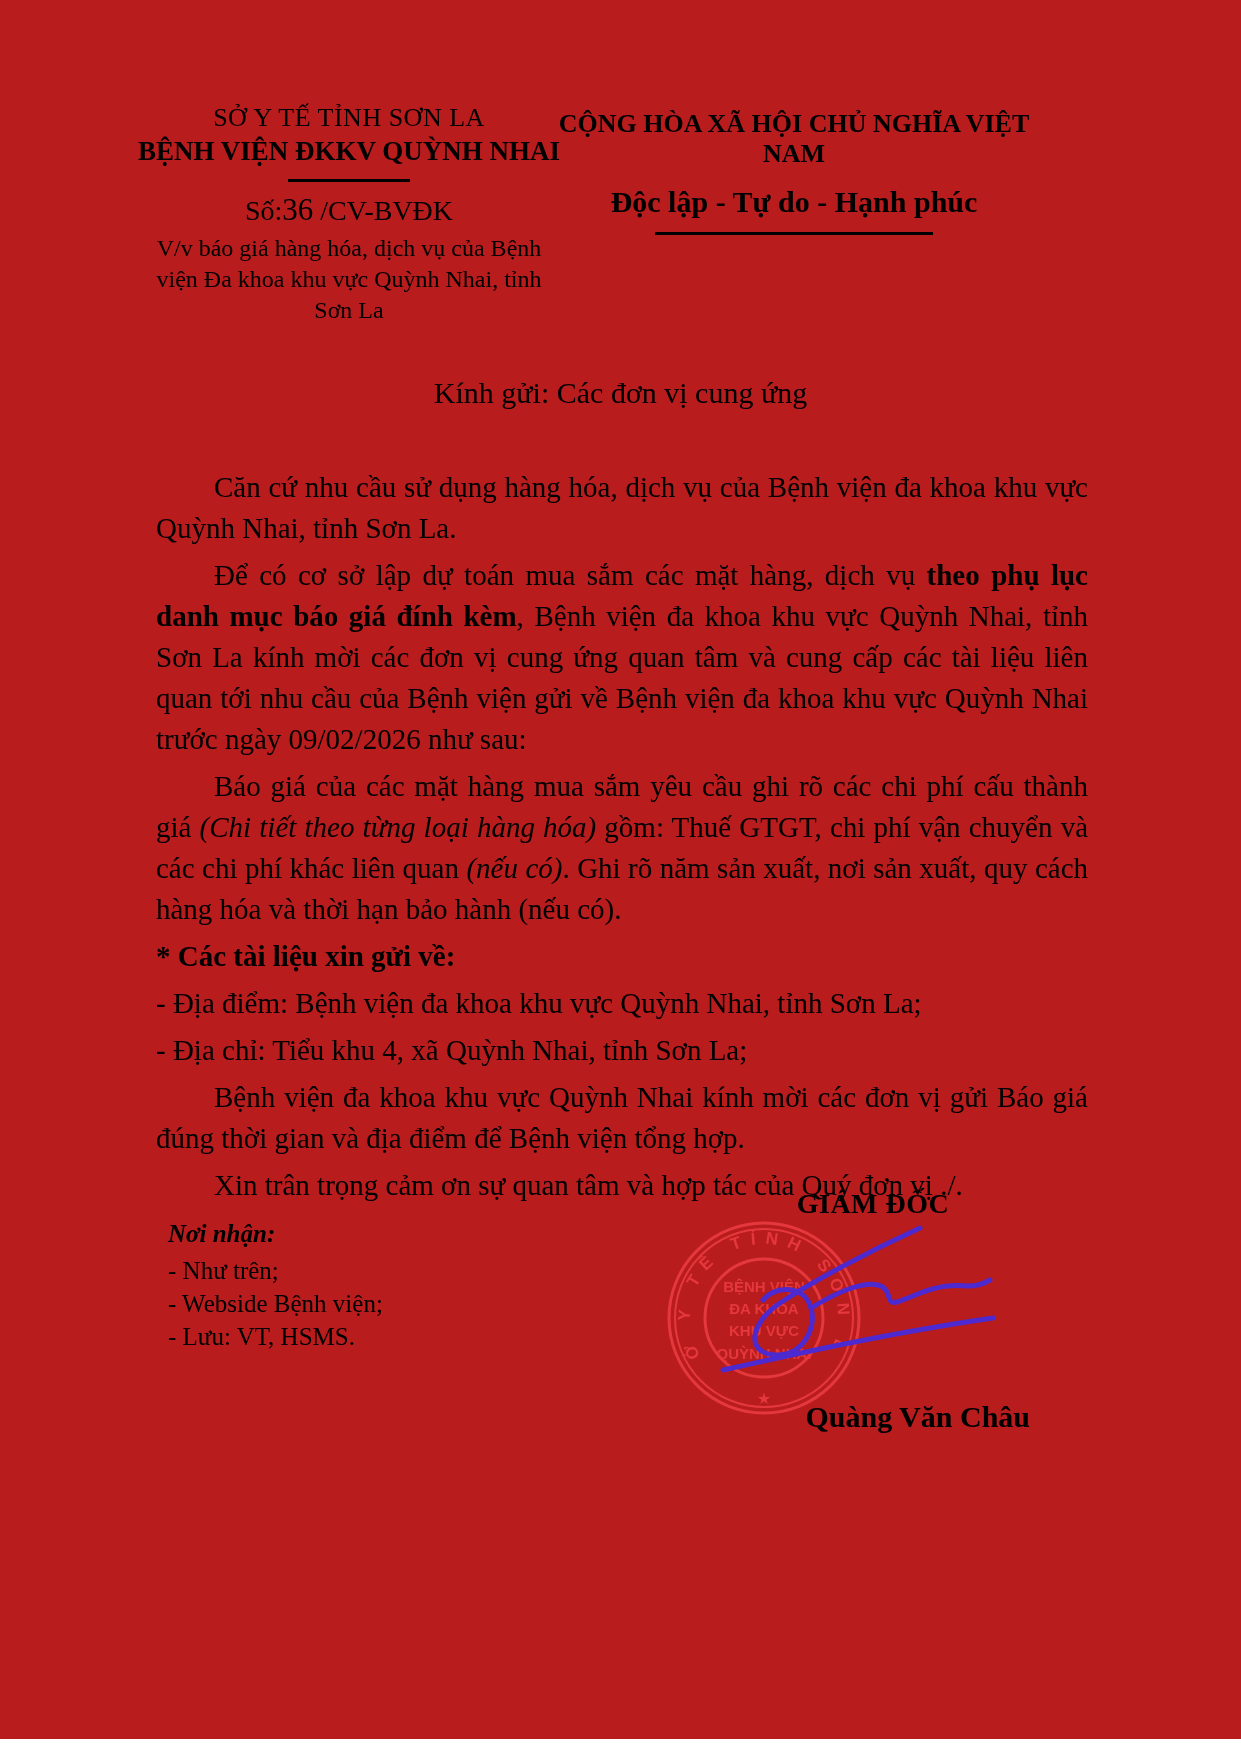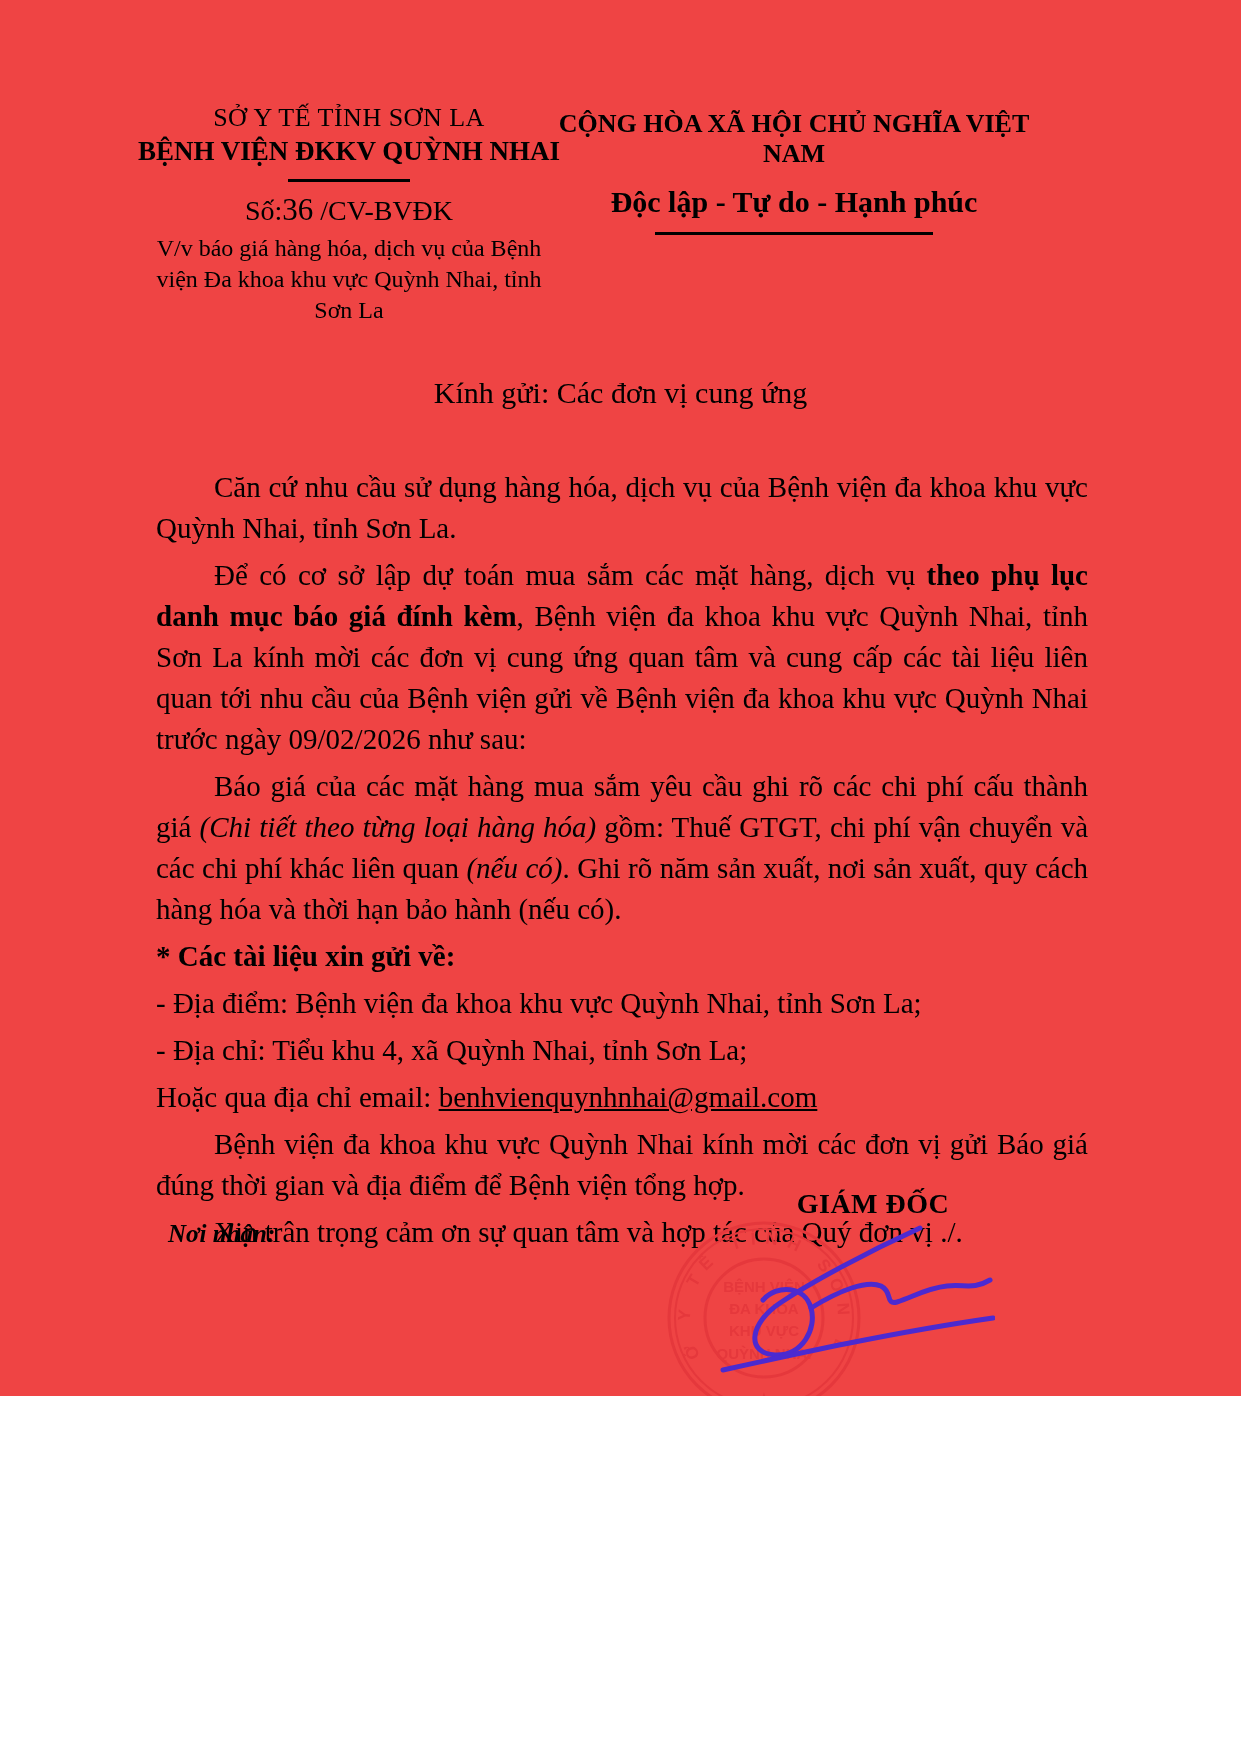--- a/index.html
+++ b/index.html
@@ -1,19 +1,19 @@
 <!DOCTYPE html>
 <html lang="vi"><head>
 <meta charset="utf-8">
 <style>
   html,body{margin:0;padding:0;background:#ffffff;}
   .page{
     position:relative;
-    width:1241px;height:1396px;
-    background:#ef4444;
+    width:1241px;height:1739px;
+    background:#b91c1c;
     font-family:"Liberation Serif", serif;
     color:#000;
     overflow:hidden;
   }
   
   .hdr-left{position:absolute;left:118px;top:103px;width:462px;text-align:center;}
   .hdr-left .org-parent{font-size:26px;letter-spacing:.5px;}
   .hdr-left .org-name{font-size:27px;font-weight:bold;margin-top:3px;}
   .divider-s{width:122px;border-top:3px solid #000;margin:12px auto 10px auto;}
   .doc-no{font-size:28px;}
@@ -64,27 +64,31 @@
 
   <div class="salutation">Kính gửi: Các đơn vị cung ứng</div>
 
   <div class="body">
     <p class="para"><span>Căn cứ nhu cầu sử dụng hàng hóa, dịch vụ của Bệnh viện đa khoa khu vực Quỳnh Nhai, tỉnh Sơn La.</span></p>
     <p class="para"><span>Để có cơ sở lập dự toán mua sắm các mặt hàng, dịch vụ </span><b>theo phụ lục danh mục báo giá đính kèm</b><span>, Bệnh viện đa khoa khu vực Quỳnh Nhai, tỉnh Sơn La kính mời các đơn vị cung ứng quan tâm và cung cấp các tài liệu liên quan tới nhu cầu của Bệnh viện gửi về Bệnh viện đa khoa khu vực Quỳnh Nhai trước ngày 09/02/2026 như sau:</span></p>
     <p class="para"><span>Báo giá của các mặt hàng mua sắm yêu cầu ghi rõ các chi phí cấu thành giá </span><i>(Chi tiết theo từng loại hàng hóa)</i><span> gồm: Thuế GTGT, chi phí vận chuyển và các chi phí khác liên quan </span><i>(nếu có)</i><span>. Ghi rõ năm sản xuất, nơi sản xuất, quy cách hàng hóa và thời hạn bảo hành (nếu có).</span></p>
     <p class="docs-heading">* Các tài liệu xin gửi về:</p>
     <p class="item">- Địa điểm: Bệnh viện đa khoa khu vực Quỳnh Nhai, tỉnh Sơn La;</p>
     <p class="item">- Địa chỉ: Tiểu khu 4, xã Quỳnh Nhai, tỉnh Sơn La;</p>
-    <p class="item"><span>Hoặc qua địa chỉ email: </span><a class="email">benhvienquynhnhai@gmail.com</a></p>
     <p class="para"><span>Bệnh viện đa khoa khu vực Quỳnh Nhai kính mời các đơn vị gửi Báo giá đúng thời gian và địa điểm để Bệnh viện tổng hợp.</span></p>
     <p class="para"><span>Xin trân trọng cảm ơn sự quan tâm và hợp tác của Quý đơn vị ./.</span></p>
   </div>
 
   <div class="recipients">
     <div class="recipients-heading">Nơi nhận:</div>
+    <div class="recipients-list">
+      <div>- Như trên;</div>
+      <div>- Webside Bệnh viện;</div>
+      <div>- Lưu: VT, HSMS.</div>
+    </div>
   </div>
 
   <div class="signer-title">GIÁM ĐỐC</div>
   <div class="signer-name">Quàng Văn Châu</div>
 
   <div class="seal-sig">
     <svg width="420" height="290" viewBox="0 0 420 290" xmlns="http://www.w3.org/2000/svg">
 
       <g stroke="#e5383c" fill="none" stroke-width="3">
         <circle cx="189" cy="110" r="95"></circle>

